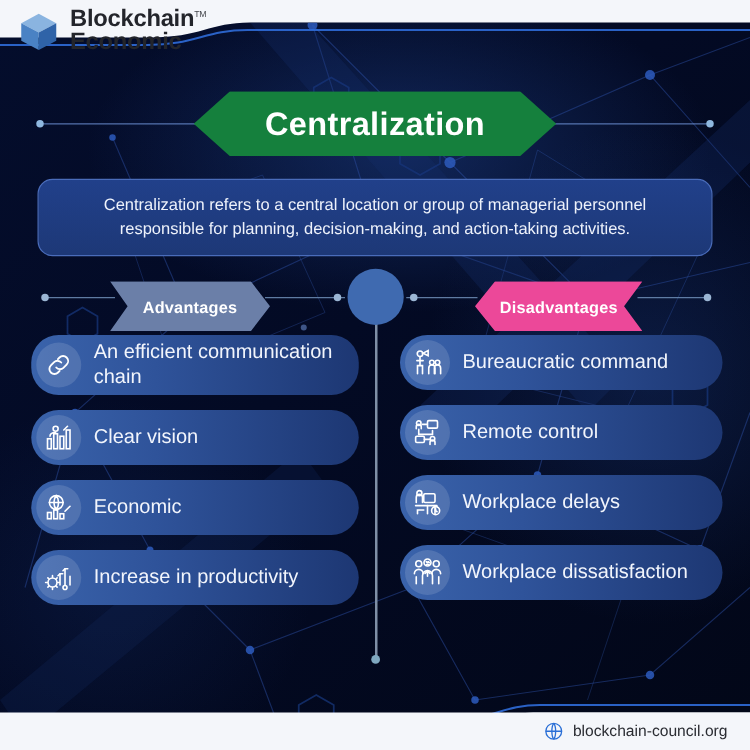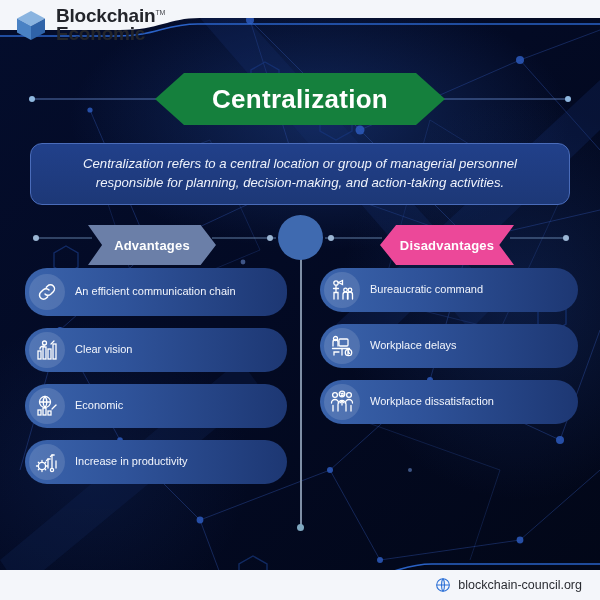--- a/index.html
+++ b/index.html
@@ -41,21 +41,21 @@
   .title-hex span {
     color:#ffffff; font-size:26px; font-weight:bold; letter-spacing:0.3px;
   }
 
   
   .desc {
     position:absolute; left:30px; top:143px; width:540px;
     padding:10px 18px 12px;
     background:linear-gradient(180deg,#21408a 0%,#1d3877 100%);
     border:1px solid #4a6cba; border-radius:12px; z-index:14;
-    color:#eef2fb; font-size:13.2px; line-height:1.45; text-align:center;font-style:italic;
+    color:#eef2fb; font-size:13.2px; line-height:1.45; text-align:center;
   }
 
   
   .rib {
     position:absolute; height:40px; z-index:14;
     display:flex; align-items:center; justify-content:center;
   }
   .rib span { color:#fff; font-size:13px; font-weight:bold; letter-spacing:0.2px; }
   .rib-adv {
     left:88px; top:225px; width:128px; background:#6b7fa8;
@@ -96,21 +96,21 @@
   }
   .pill-icon {
     flex:0 0 auto;
     width:36px; height:36px; border-radius:50%;
     background:rgba(255,255,255,0.13);
     display:flex; align-items:center; justify-content:center;
     margin-right:10px;
   }
   .pill-icon svg { width:24px; height:24px; }
   .pill-label {
-    color:#f2f5fc; font-size:11px; line-height:1.25;
+    color:#f2f5fc; font-size:16px; line-height:1.25;
   }
   .pill.tall { min-height:48px; }
 
   
   .footer-band {
     position:absolute; left:0; bottom:0; width:600px; height:30px;
     background:#f4f6fa; z-index:30;
   }
   .footer-link {
     position:absolute; right:18px; bottom:7px; z-index:34;
@@ -341,20 +341,36 @@
           <path d="M6 7.5v7M3.5 10.5h5M4 21v-6.5h4V21"></path>
           <path d="M8.5 4.5l4-2v4z"></path>
           <circle cx="15.5" cy="12" r="1.8"></circle>
           <circle cx="20" cy="12" r="1.8"></circle>
           <path d="M13 21v-4.5a2.5 2.5 0 0 1 5 0V21M17.5 21v-4.5a2.5 2.5 0 0 1 5 0V21"></path>
         </svg>
       </div>
       <div class="pill-label">Bureaucratic command</div>
     </div>
 
+    <div class="pill">
+      <div class="pill-icon">
+        <svg viewBox="0 0 24 24" fill="none" stroke="#ffffff" stroke-width="1.3" stroke-linecap="round">
+          <circle cx="5" cy="4.5" r="1.8"></circle>
+          <path d="M3 9V7.5a2 2 0 0 1 4 0V9"></path>
+          <rect x="12" y="2.5" width="8" height="6" rx="1"></rect>
+          <path d="M8 5.5h3.5"></path>
+          <path d="M5 9.5v4h11v-3"></path>
+          <circle cx="16" cy="17" r="1.8"></circle>
+          <path d="M14 21.5V20a2 2 0 0 1 4 0v1.5"></path>
+          <rect x="2.5" y="15" width="7" height="5" rx="1"></rect>
+          <path d="M9.5 17.5H14"></path>
+        </svg>
+      </div>
+      <div class="pill-label">Remote control</div>
+    </div>
 
     <div class="pill">
       <div class="pill-icon">
         <svg viewBox="0 0 24 24" fill="none" stroke="#ffffff" stroke-width="1.3" stroke-linecap="round">
           <circle cx="5.5" cy="4.5" r="2"></circle>
           <path d="M3 12V8a2.5 2.5 0 0 1 5 0v4"></path>
           <rect x="9" y="5" width="9" height="7" rx="1"></rect>
           <path d="M4 21v-3h5"></path>
           <path d="M2.5 14.5h17"></path>
           <path d="M12 14.5V21M18 14.5V21"></path>

